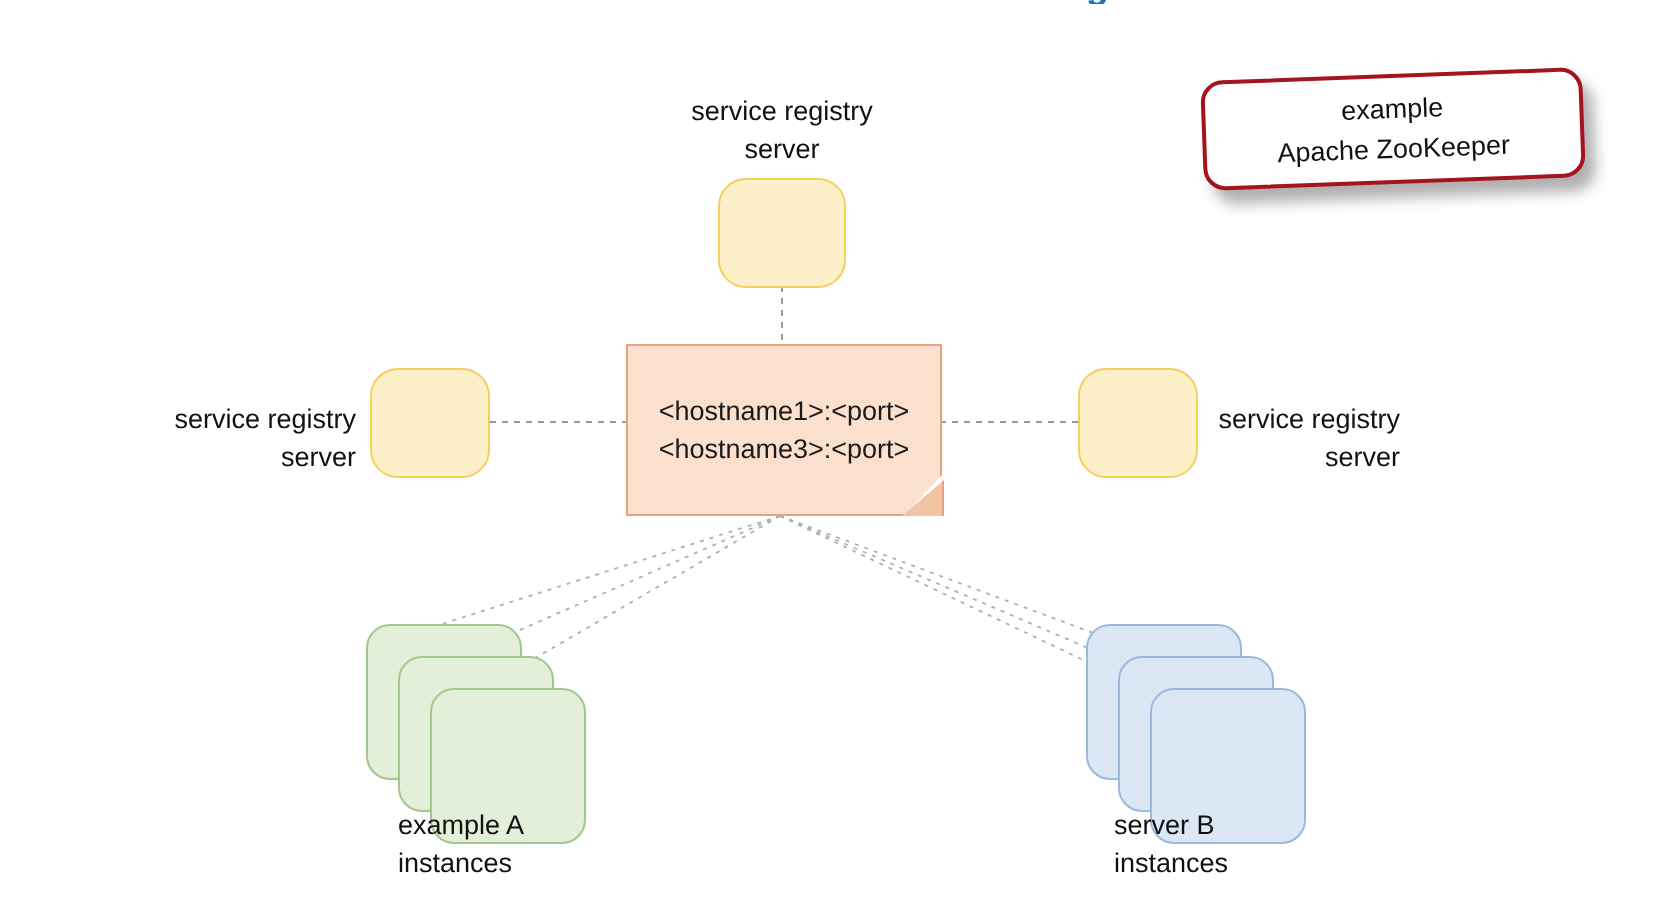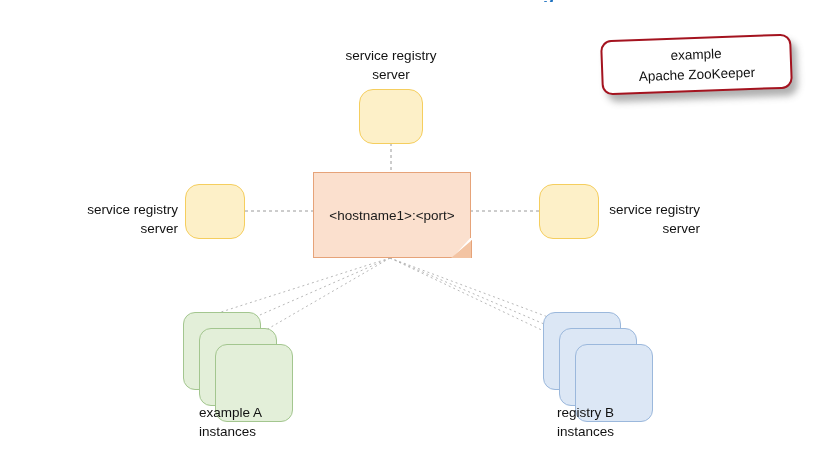--- a/index.html
+++ b/index.html
@@ -124,40 +124,41 @@
   <div class="node reg-box" style="left:185px;top:184px;width:60px;height:55px;"></div>
 
   <div class="node reg-box" style="left:539px;top:184px;width:60px;height:55px;"></div>
   <div class="label right" style="left:560px;top:200px;width:140px;">
     <div>service registry</div>
     <div>server</div>
   </div>
 
   <div class="node note note-clip" style="left:313px;top:172px;width:158px;height:86px;">
     <div class="note-line">&lt;hostname1&gt;:&lt;port&gt;</div>
+    <div class="note-line">&lt;hostname3&gt;:&lt;port&gt;</div>
   </div>
   <div class="fold" style="left:451px;top:240px;"></div>
 
   <div class="stack green" style="left:183px;top:312px;width:110px;height:95px;">
     <div class="card" style="left:0px;top:0px;"></div>
     <div class="card" style="left:16px;top:16px;"></div>
     <div class="card" style="left:32px;top:32px;"></div>
   </div>
   <div class="label left" style="left:199px;top:403px;width:160px;">
     <div>example A</div>
     <div>instances</div>
   </div>
 
   <div class="stack blue" style="left:543px;top:312px;width:110px;height:95px;">
     <div class="card" style="left:0px;top:0px;"></div>
     <div class="card" style="left:16px;top:16px;"></div>
     <div class="card" style="left:32px;top:32px;"></div>
   </div>
   <div class="label left" style="left:557px;top:403px;width:160px;">
-    <div>registry B</div>
+    <div>server B</div>
     <div>instances</div>
   </div>
 
   <div class="callout" style="left:601px;top:37px;width:191px;height:55px;">
     <div class="callout-line">example</div>
     <div class="callout-line">Apache ZooKeeper</div>
   </div>
 
 </div>
 

